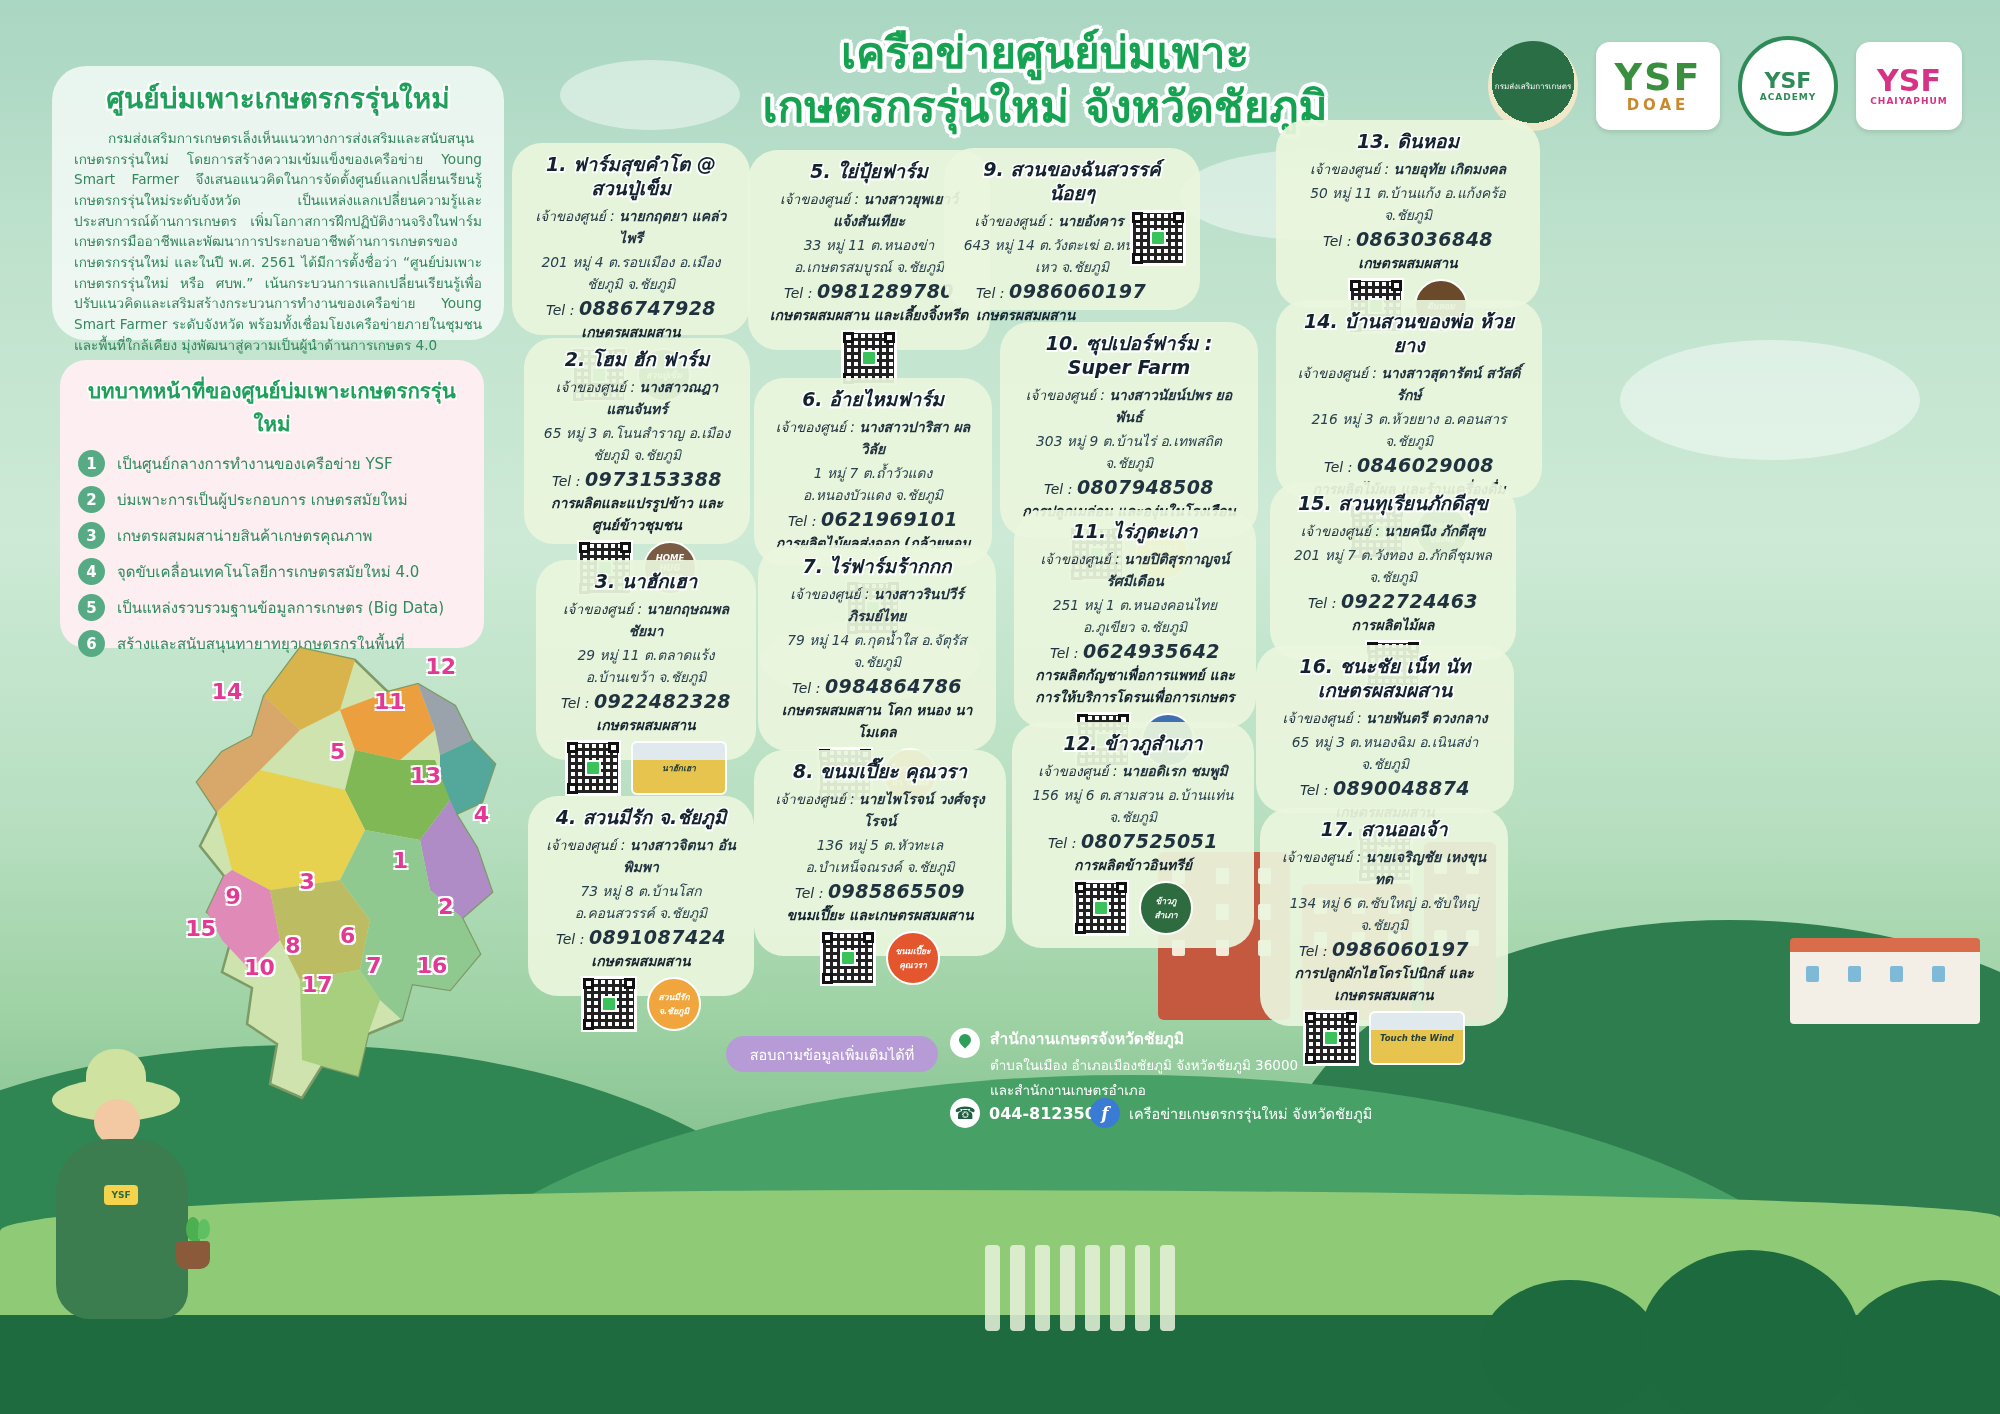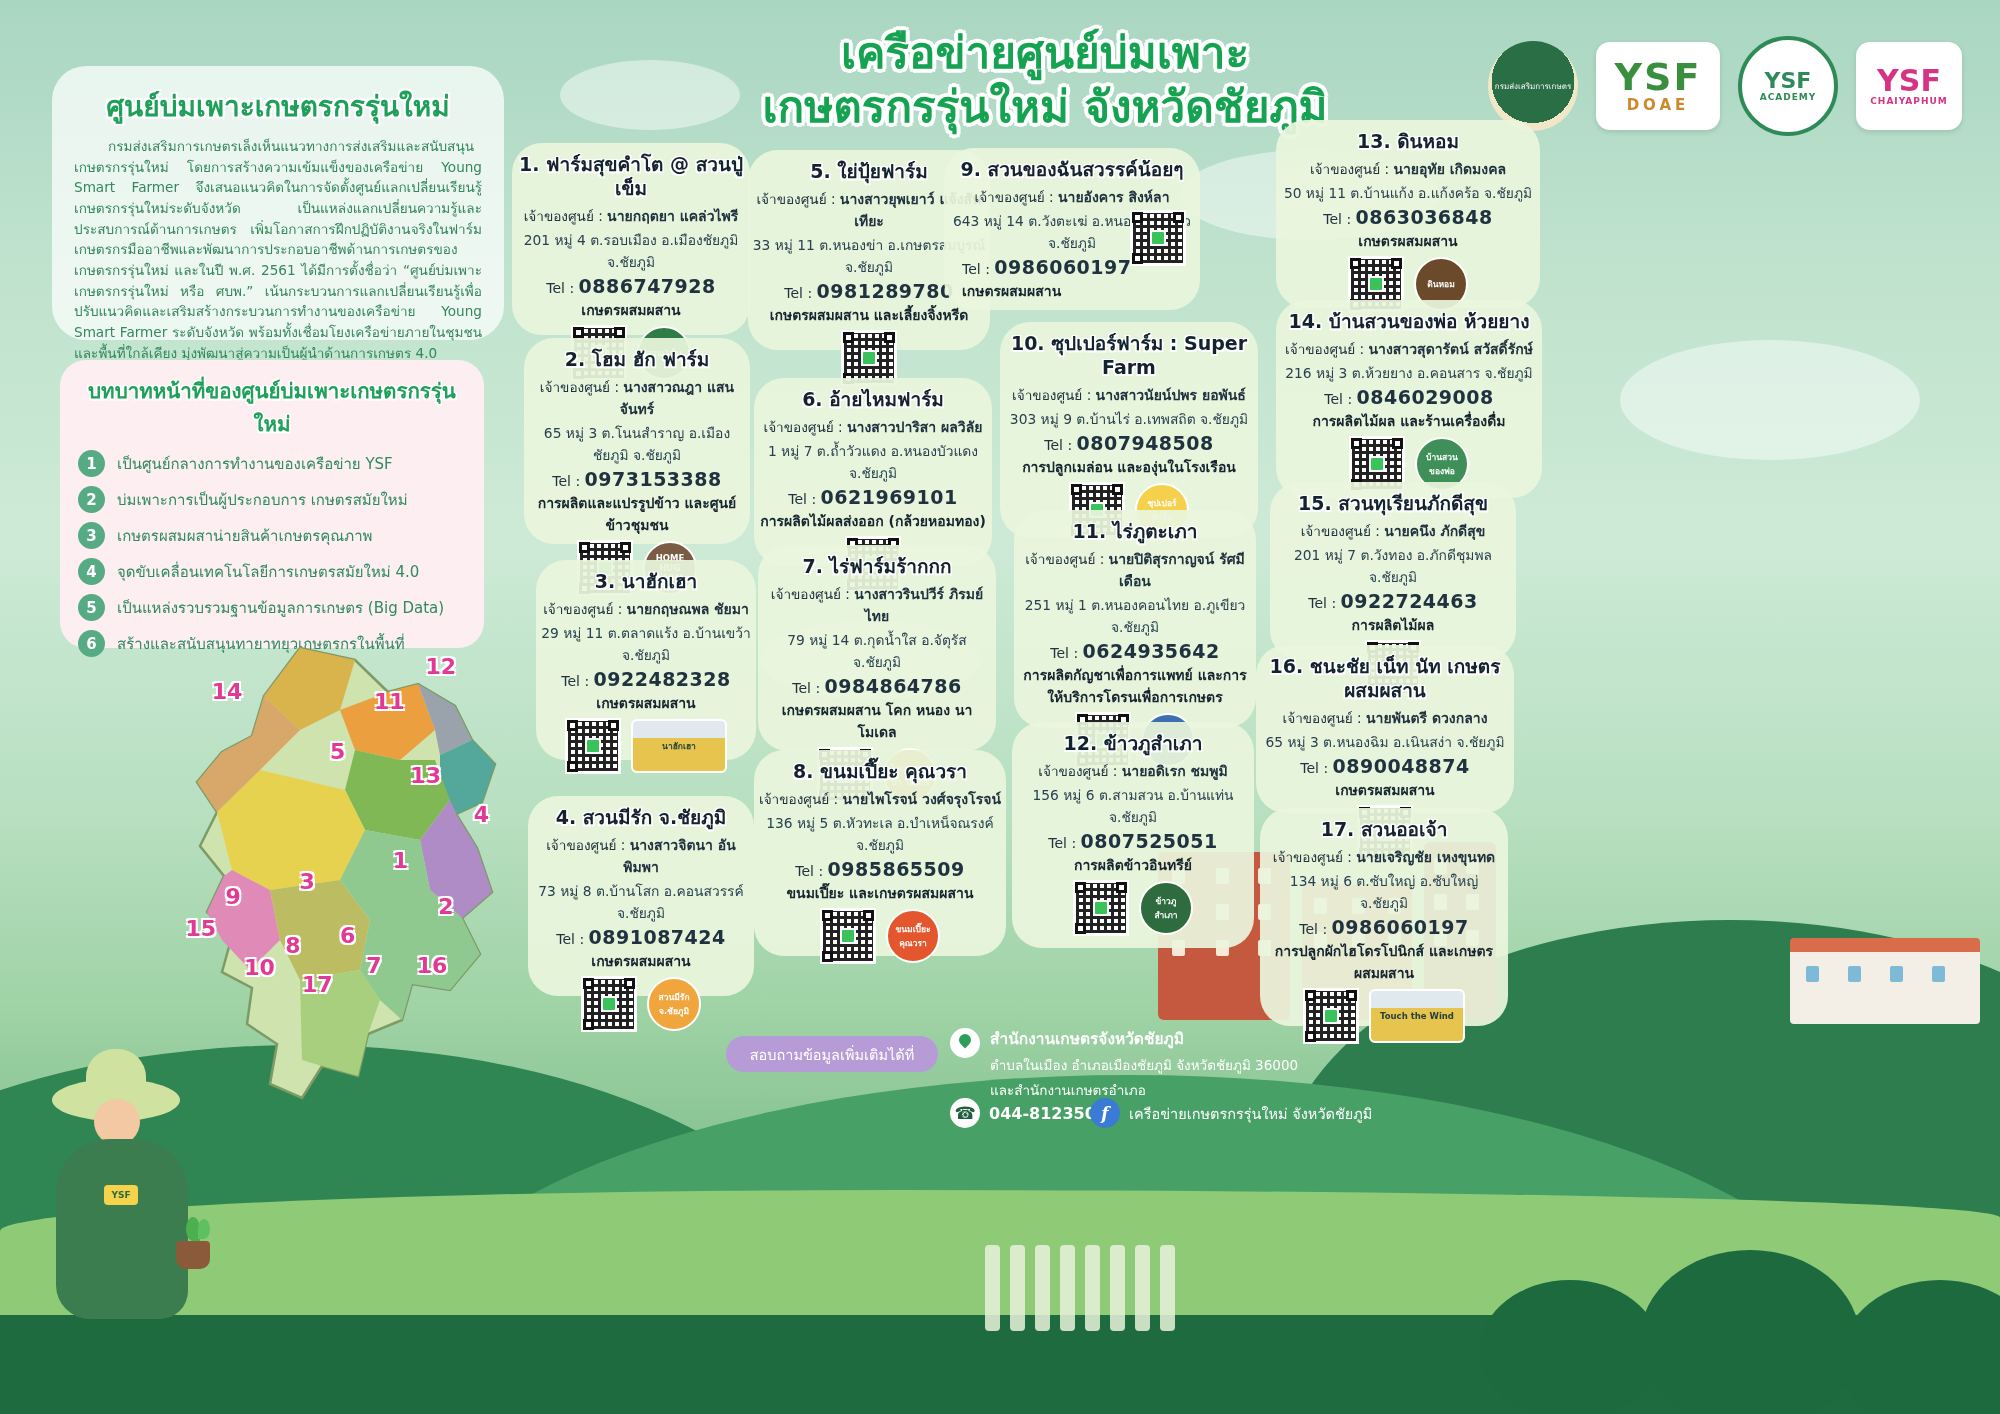--- a/index.html
+++ b/index.html
@@ -21,21 +21,21 @@
   .ysf-doae .big{font-size:38px;font-weight:bold;color:#3a8f3f;letter-spacing:2px;line-height:1;}
   .ysf-doae .sub{font-size:15px;font-weight:bold;color:#c98a2e;letter-spacing:4px;}
   .ysf-academy{width:92px;height:92px;border-radius:50%;background:#fff;border:4px solid #2e8b57;display:flex;flex-direction:column;align-items:center;justify-content:center;}
   .ysf-academy .big{font-size:22px;font-weight:bold;color:#2e8b57;line-height:1;}
   .ysf-academy .sub{font-size:9px;font-weight:bold;color:#2e8b57;letter-spacing:1px;}
   .ysf-cyp{width:106px;height:88px;}
   .ysf-cyp .big{font-size:30px;font-weight:bold;color:#d63384;line-height:1;}
   .ysf-cyp .sub{font-size:9px;font-weight:bold;color:#d63384;letter-spacing:1px;}
   
   .intro{position:absolute;left:52px;top:66px;width:452px;height:274px;background:rgba(255,255,255,.72);
-    border-radius:34px;padding:16px 22px;box-sizing:border-box;}
+    border-radius:34px;padding:8px 22px;box-sizing:border-box;}
   .intro h1{margin:2px 0 8px;text-align:center;font-size:28px;color:#1fa05a;
     text-shadow:-2px -2px 0 #fff,2px -2px 0 #fff,-2px 2px 0 #fff,2px 2px 0 #fff;}
   .intro p{margin:0;font-size:13.6px;line-height:1.52;color:#35875e;text-align:justify;text-indent:34px;}
   
   .roles{position:absolute;left:60px;top:360px;width:424px;height:288px;background:#fdeef1;
     border-radius:26px;padding:12px 18px;box-sizing:border-box;}
   .roles h2{margin:2px 0 10px;font-size:20.5px;color:#1fa05a;text-align:center;
     text-shadow:-1.5px -1.5px 0 #fff,1.5px -1.5px 0 #fff,-1.5px 1.5px 0 #fff,1.5px 1.5px 0 #fff;}
   .roles ul{list-style:none;margin:0;padding:0;display:flex;flex-direction:column;gap:9px;}
   .role{display:flex;align-items:center;gap:12px;}
@@ -64,22 +64,22 @@
   .w-hat{position:absolute;left:44px;top:44px;width:128px;height:42px;background:#cfe2a0;border-radius:50%;}
   .w-hatTop{position:absolute;left:78px;top:14px;width:60px;height:44px;background:#cfe2a0;border-radius:28px 28px 0 0;}
   .w-head{position:absolute;left:86px;top:64px;width:46px;height:46px;background:#f2c9a2;border-radius:50%;}
   .w-body{position:absolute;left:48px;top:104px;width:132px;height:180px;background:#3c7d4f;border-radius:54px 54px 28px 34px;}
   .w-badge{position:absolute;left:96px;top:150px;width:34px;height:20px;background:#f6d34c;border-radius:4px;
     font-size:9px;font-weight:bold;color:#2d6a3f;display:flex;align-items:center;justify-content:center;}
   .w-pot{position:absolute;left:168px;top:206px;width:34px;height:28px;background:#8a5a3b;border-radius:4px 4px 10px 10px;}
   .w-sprout{position:absolute;left:178px;top:182px;width:14px;height:24px;background:#4caf50;border-radius:50% 50% 0 50%;}
   .w-sprout2{position:absolute;left:190px;top:184px;width:12px;height:20px;background:#5fbf63;border-radius:50% 50% 50% 0;}
   
-  .card{position:absolute;background:rgba(233,245,221,.93);border-radius:30px;padding:8px 4px;box-sizing:border-box;
-    text-align:center;color:#20323f;}
+  .card{position:absolute;background:rgba(233,245,221,.93);border-radius:30px;padding:8px 18px;box-sizing:border-box;
+    text-align:center;color:#20323f;font-style:italic;}
   .card .ttl{font-size:19px;font-weight:bold;color:#12222e;line-height:1.25;margin:2px 0 4px;
     text-shadow:-1.5px -1.5px 0 #fff,1.5px -1.5px 0 #fff,-1.5px 1.5px 0 #fff,1.5px 1.5px 0 #fff;}
   .card .own{font-size:13.6px;margin:1px 0;}
   .card .own b{font-size:14px;}
   .card .addr{font-size:13.8px;margin:2px 0;color:#28404f;}
   .card .tel{font-size:14px;margin:2px 0;}
   .card .tel b{font-size:19px;letter-spacing:.5px;}
   .card .act{font-size:14px;font-weight:bold;margin:1px 0 4px;color:#15242f;}
   .qr-row{display:flex;align-items:center;justify-content:center;gap:10px;}
   .qr{position:relative;width:50px;height:50px;background:#fff;border:3px solid #fff;

